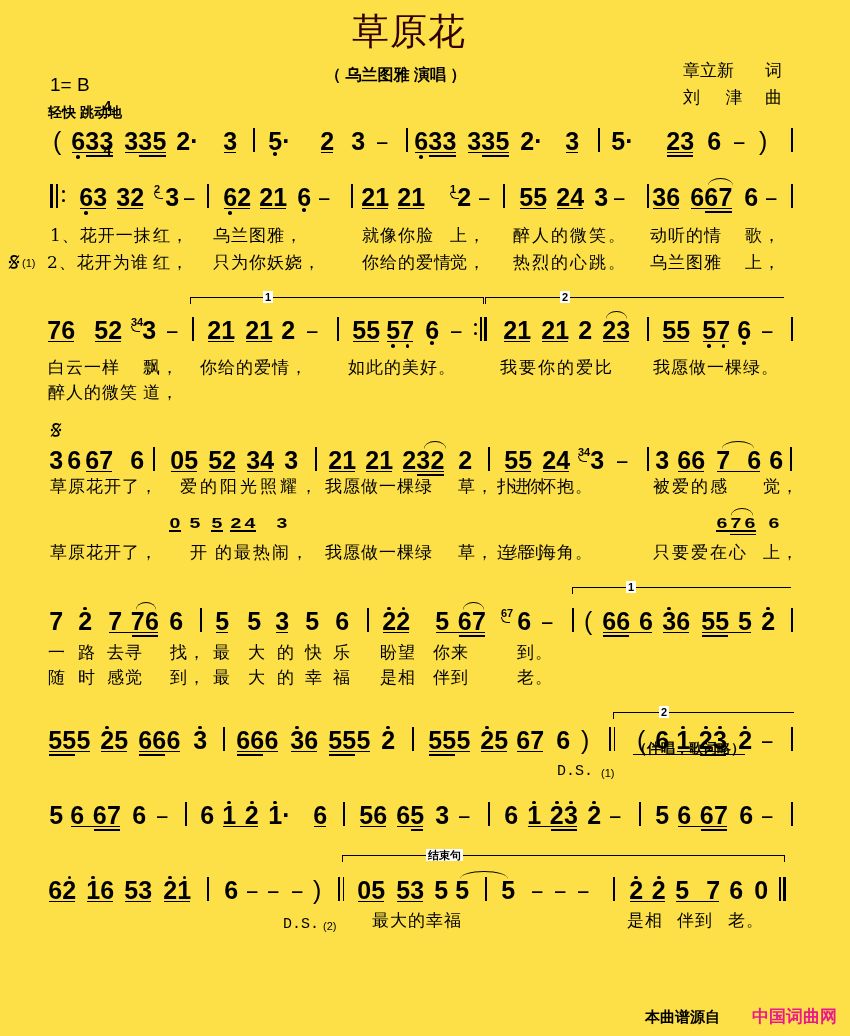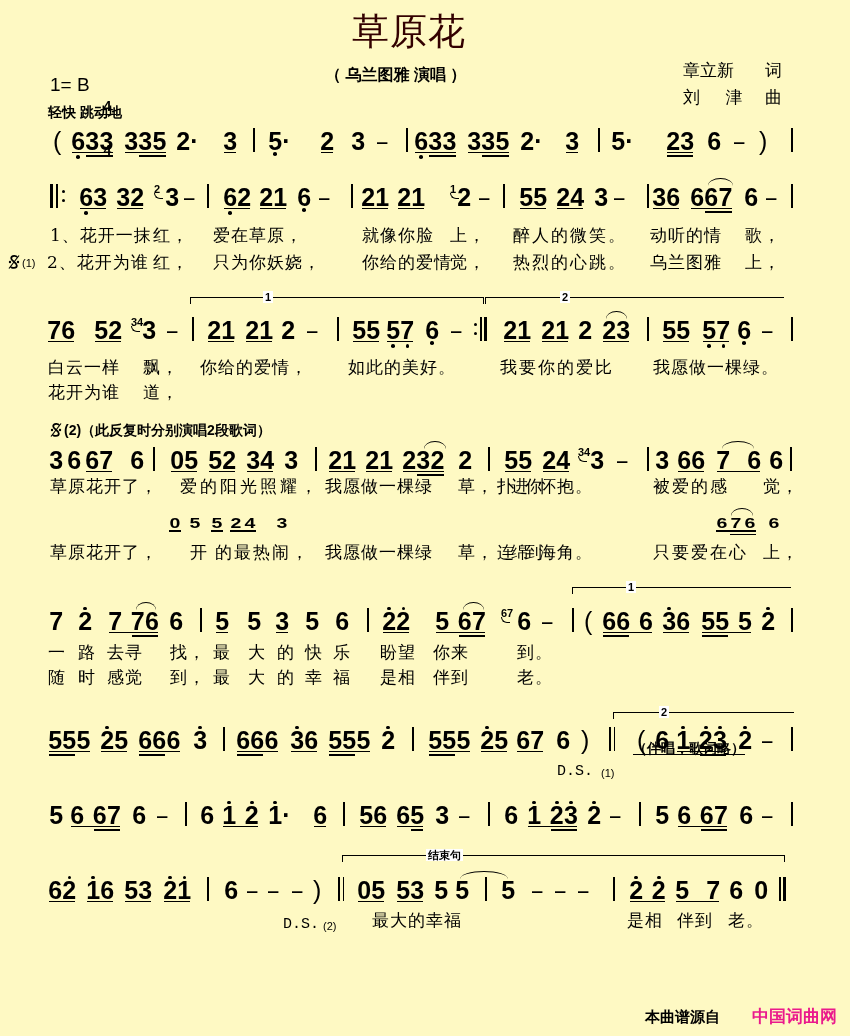--- a/index.html
+++ b/index.html
@@ -1,18 +1,18 @@
 <!DOCTYPE html>
 <html><head>
 <meta charset="utf-8">
 <style>
   html, body { margin: 0; padding: 0; background: #ffffff; }
   .page {
     position: relative; width: 850px; height: 1036px; overflow: hidden;
-    background: #fef9c3; color: #000;
+    background: #fde047; color: #000;
     font-family: "Liberation Sans", "DejaVu Sans", sans-serif;
   }
   .abs { position: absolute; white-space: pre; }
   .title { left: 352px; top: 10px; margin: 0; font-size: 37px; line-height: 44px; font-weight: normal; letter-spacing: 1px; }
   .performer { left: 325px; top: 64px; font-size: 16px; line-height: 22px; font-weight: bold; }
   .credit { font-family: "DejaVu Serif", "Liberation Serif", serif; font-size: 17px; line-height: 22px; }
   .credit-name { left: 683px; }
   .credit-role { left: 765px; }
   .composer-name { word-spacing: 20px; }
   .key { left: 50px; top: 74px; font-size: 19px; line-height: 22px; }
@@ -393,41 +393,41 @@
         <span class="volta-label" style="left: 53px;">1</span>
       </div>
       <div class="volta" style="left: 613px; top: 712px; width: 180px;">
         <span class="volta-label" style="left: 45px;">2</span>
       </div>
       <div class="volta close" style="left: 342px; top: 855px; width: 441px;">
         <span class="volta-label" style="left: 83px;">结束句</span>
       </div>
       <div class="lyr" style="left: 50px; top: 224px;">1、花开一抹</div>
       <div class="lyr" style="left: 153px; top: 224px;">红，</div>
-      <div class="lyr" style="left: 213px; top: 224px;">爱在草原，</div>
+      <div class="lyr" style="left: 213px; top: 224px;">乌兰图雅，</div>
       <div class="lyr" style="left: 362px; top: 224px;">就像你脸</div>
       <div class="lyr" style="left: 450px; top: 224px;">上，</div>
       <div class="lyr" style="left: 513px; top: 224px; letter-spacing: 2px;">醉人的微笑。</div>
       <div class="lyr" style="left: 650px; top: 224px;">动听的情</div>
       <div class="lyr" style="left: 745px; top: 224px;">歌，</div>
       <div class="lyr" style="left: 47px; top: 251px;">2、花开为谁</div>
       <div class="lyr" style="left: 153px; top: 251px;">红，</div>
       <div class="lyr" style="left: 213px; top: 251px;">只为你妖娆，</div>
       <div class="lyr" style="left: 362px; top: 251px;">你给的爱情</div>
       <div class="lyr" style="left: 450px; top: 251px;">觉，</div>
       <div class="lyr" style="left: 513px; top: 251px; letter-spacing: 2px;">热烈的心跳。</div>
       <div class="lyr" style="left: 650px; top: 251px;">乌兰图雅</div>
       <div class="lyr" style="left: 745px; top: 251px;">上，</div>
       <div class="lyr" style="left: 48px; top: 356px;">白云一样</div>
       <div class="lyr" style="left: 143px; top: 356px;">飘，</div>
       <div class="lyr" style="left: 200px; top: 356px;">你给的爱情，</div>
       <div class="lyr" style="left: 348px; top: 356px;">如此的美好。</div>
       <div class="lyr" style="left: 500px; top: 356px; letter-spacing: 2px;">我要你的爱比</div>
       <div class="lyr" style="left: 653px; top: 356px;">我愿做一棵绿。</div>
-      <div class="lyr" style="left: 48px; top: 381px;">花开为谁</div>
+      <div class="lyr" style="left: 48px; top: 381px;">醉人的微笑</div>
       <div class="lyr" style="left: 143px; top: 381px;">道，</div>
       <div class="lyr" style="left: 50px; top: 475px;">草原花开了，</div>
       <div class="lyr" style="left: 180px; top: 475px; letter-spacing: 3px;">爱的阳光照耀，</div>
       <div class="lyr" style="left: 325px; top: 475px;">我愿做一棵绿</div>
       <div class="lyr" style="left: 458px; top: 475px;">草，</div>
       <div class="lyr" style="left: 497px; top: 475px; letter-spacing: -3px;">扑进你怀</div>
       <div class="lyr" style="left: 557px; top: 475px;">抱。</div>
       <div class="lyr" style="left: 653px; top: 475px; letter-spacing: 2px;">被爱的感</div>
       <div class="lyr" style="left: 763px; top: 475px;">觉，</div>
       <div class="lyr" style="left: 50px; top: 541px;">草原花开了，</div>
@@ -473,21 +473,20 @@
           <circle cx="2" cy="8" r="1.2" fill="#000"></circle>
           <circle cx="10" cy="8" r="1.2" fill="#000"></circle>
         </svg></div>
       <div class="ann small" style="left: 22px; top: 254px;">(1)</div>
       <div class="segno" style="left: 50px; top: 422px;"><svg width="12" height="16" viewBox="0 0 12 16">
           <path d="M9 3.5 C9 1.2 3.2 1.2 3.2 4.2 C3.2 7.2 8.8 8.2 8.8 11.4 C8.8 14.6 3 14.6 3 12.4" fill="none" stroke="#000" stroke-width="1.8"></path>
           <line x1="1" y1="14.5" x2="11" y2="1.5" stroke="#000" stroke-width="1.2"></line>
           <circle cx="2" cy="8" r="1.2" fill="#000"></circle>
           <circle cx="10" cy="8" r="1.2" fill="#000"></circle>
         </svg></div>
-      <div class="ann note" style="left: 64px; top: 421px;">(2)（此反复时分别演唱2段歌词）</div>
       <div class="ann ds" style="left: 557px; top: 763px;">D.S.</div>
       <div class="ann small" style="left: 601px; top: 764px;">(1)</div>
       <div class="ann note" style="left: 633px; top: 739px; text-decoration: underline;">（伴唱，歌词略）</div>
       <div class="ann ds" style="left: 283px; top: 916px;">D.S.</div>
       <div class="ann small" style="left: 323px; top: 917px;">(2)</div>
     </div>
 
   <div class="abs footer-prefix">本曲谱源自</div>
   <div class="abs footer-source" style="color: rgb(234, 26, 140);">中国词曲网</div>
 </div>

